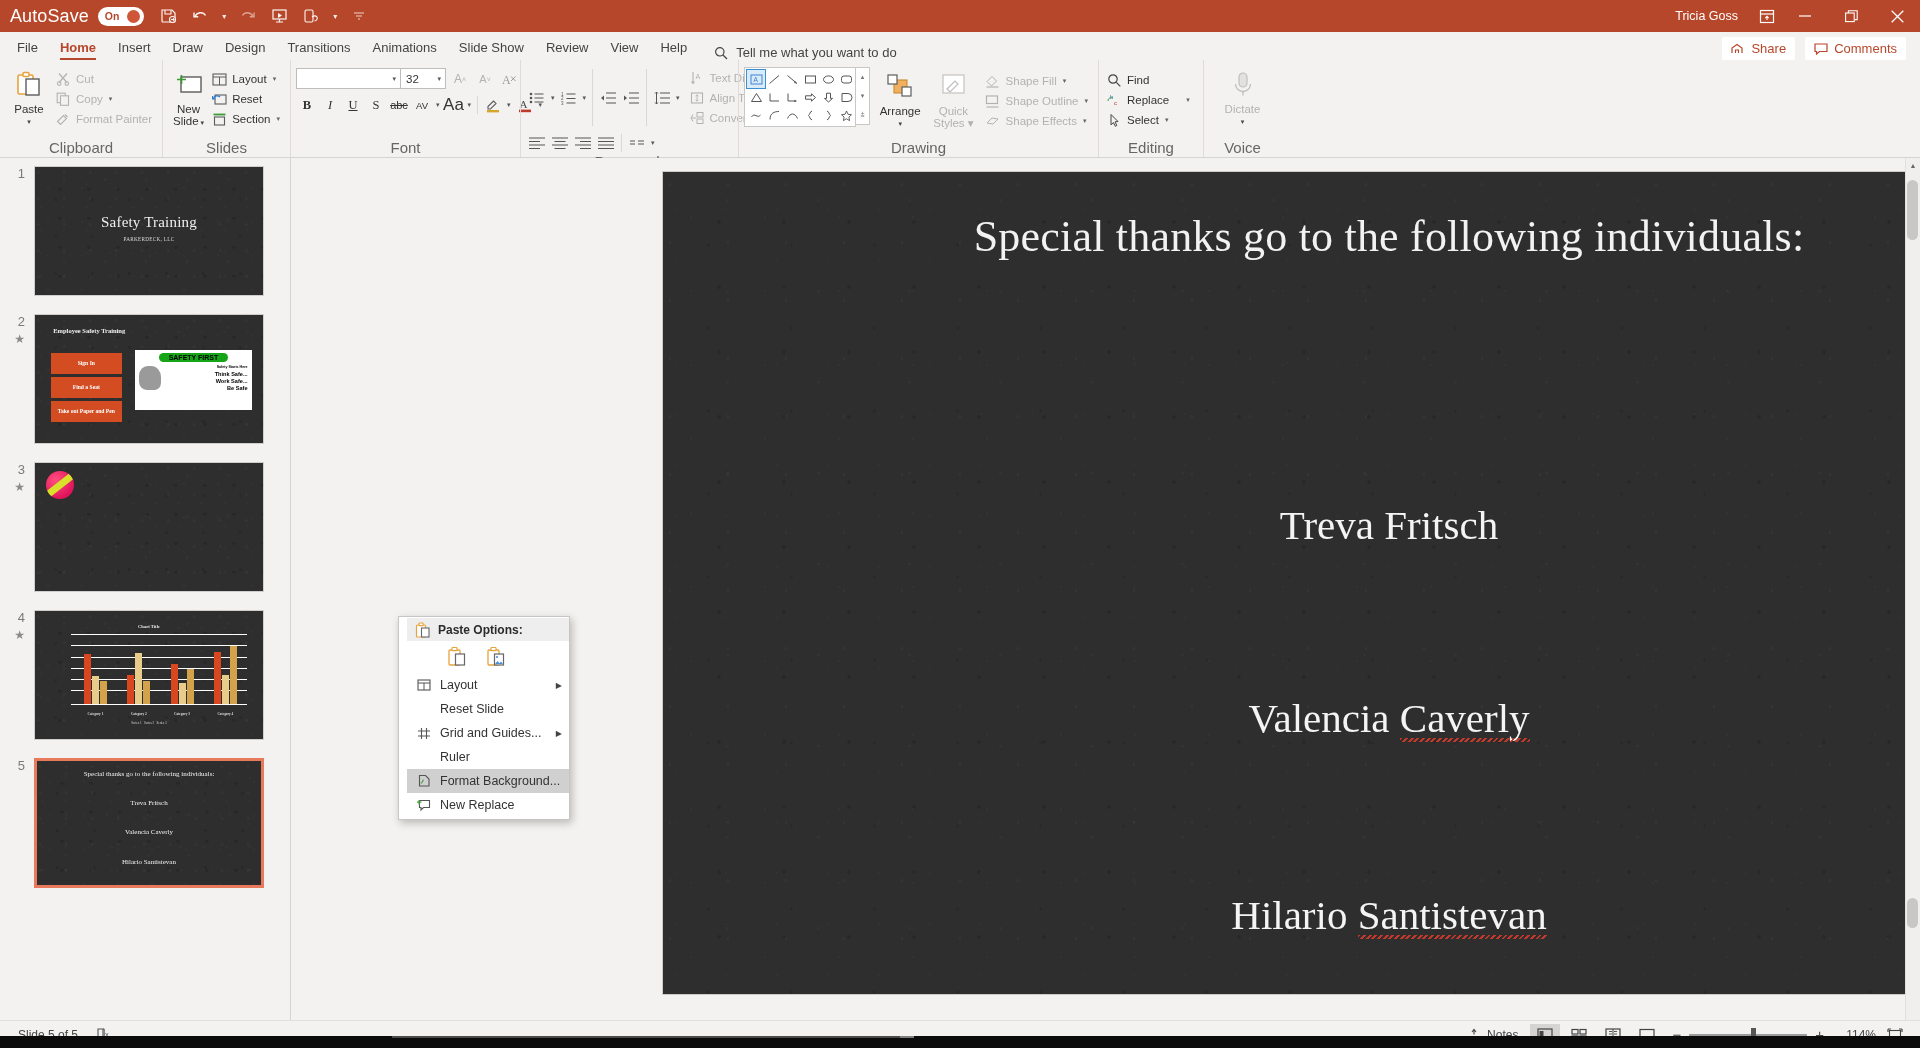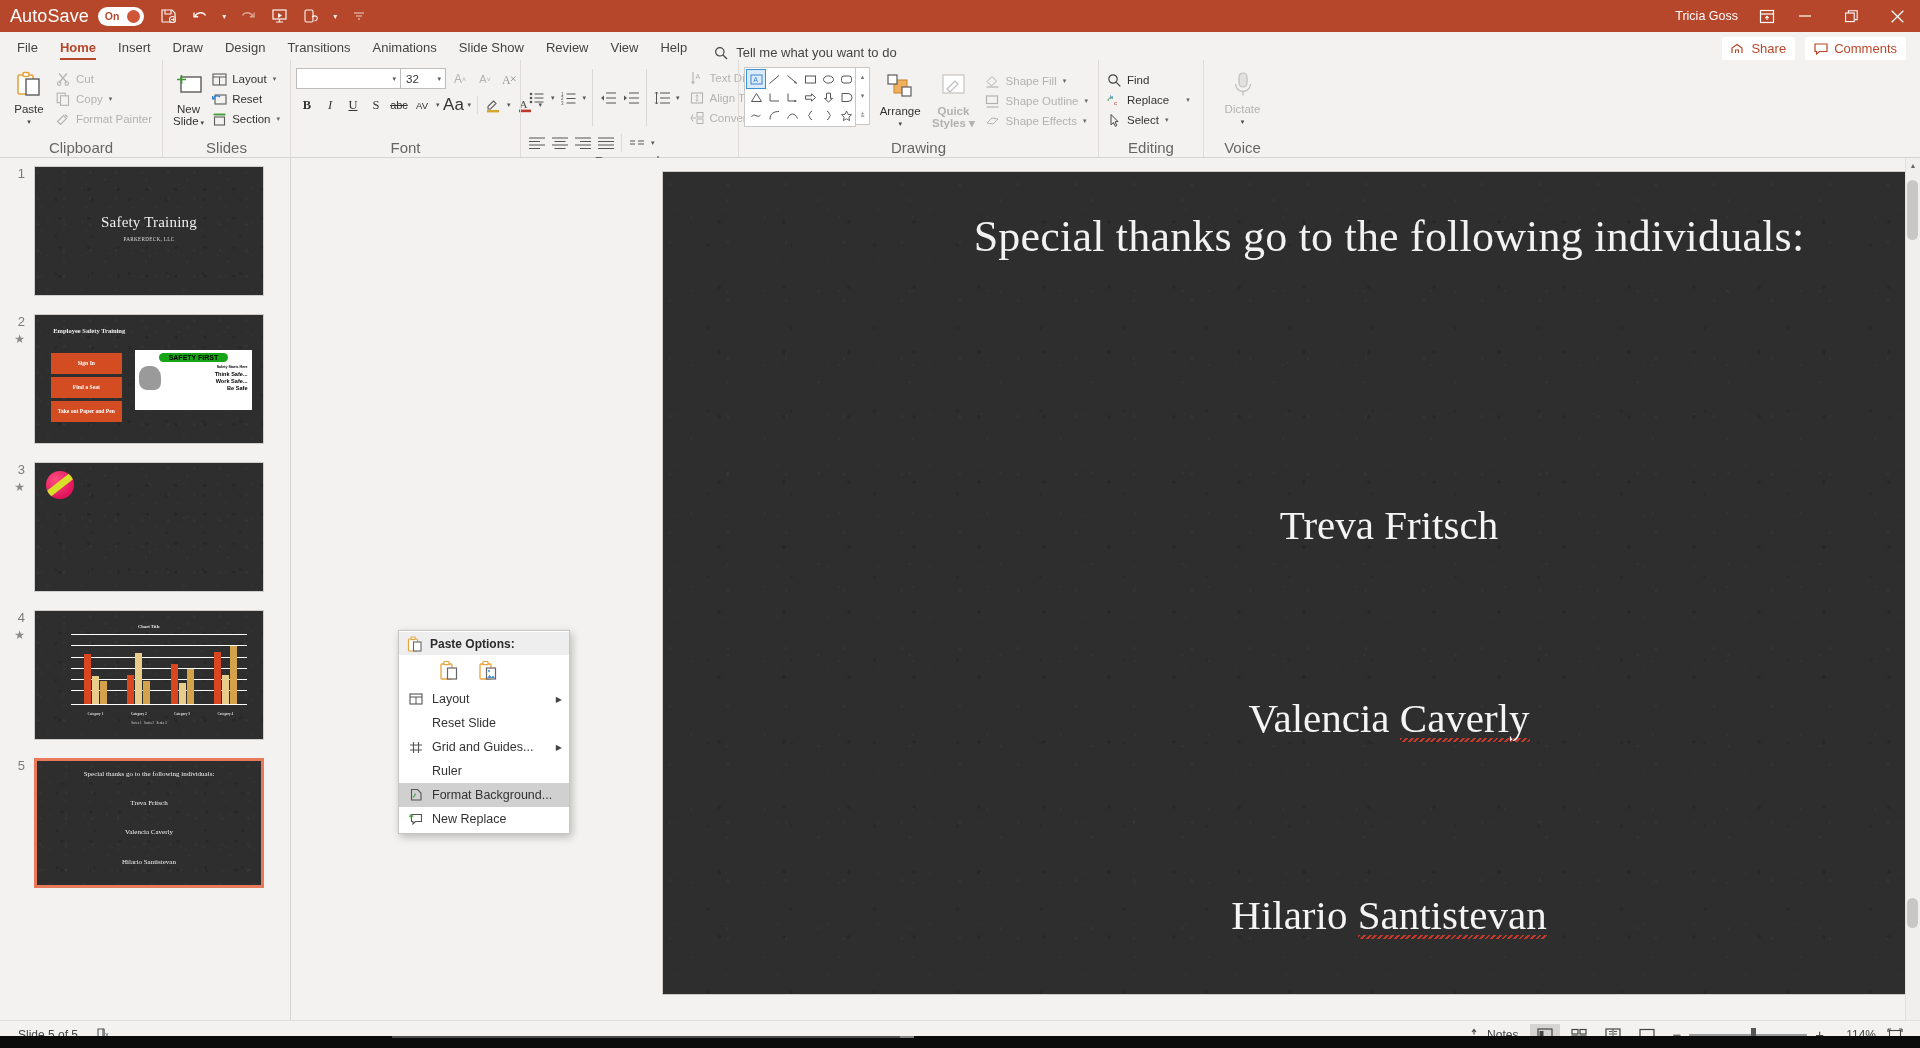--- a/index.html
+++ b/index.html
@@ -238,21 +238,21 @@
     border-left: 1px solid #e2e0de;
   }
   .vscroll .arrow { height: 15px; display:flex; align-items:center; justify-content:center; font-size:7px; color:#666; }
   .vscroll .thumbv { position:absolute; right:2px; top:22px; width:11px; height:60px; background:#c9c7c5; border-radius:6px;}
   .vscroll .thumbv2 { position:absolute; right:2px; top:740px; width:11px; height:30px; background:#c9c7c5; border-radius:6px;}
 
   
   .ctxmenu {
     position: absolute; left: 398px; top: 458px; width: 172px; background: #fff;
     border: 1px solid #c8c6c4; box-shadow: 2px 3px 8px rgba(0,0,0,.24); z-index: 50;
-    padding: 1px 0 2px 0; font-size: 12.5px; color: #333; margin-top: 14px;
+    padding: 1px 0 2px 8px; font-size: 12.5px; color: #333;
   }
   .ctx-head {
     display: flex; align-items: center; gap: 8px; height: 23px; padding-left: 8px;
     background: #eeeeee; font-weight: 600; color: #2b2b2b; font-size: 12px;
   }
   .ctx-paste-icons { display: flex; gap: 16px; padding: 4px 0 5px 38px; }
   .ctx-paste-icons .pi { width: 23px; height: 23px; display:flex; align-items:center; justify-content:center; }
   .ctx-item {
     display: flex; align-items: center; height: 24px; padding-left: 8px; gap: 8px;
     position: relative; color: #333; font-size: 12.5px;
@@ -775,21 +775,21 @@
           <span class="glyph">
             <svg width="30" height="28" viewBox="0 0 30 28">
                 <rect x="9" y="7" width="13" height="13" fill="#f0b060" stroke="#c98a2e" stroke-width="1.1"></rect>
                 <rect x="3" y="2" width="9" height="9" fill="#fff" stroke="#5c5c5c" stroke-width="1.2"></rect>
                 <rect x="17" y="14" width="9" height="9" fill="#fff" stroke="#5c5c5c" stroke-width="1.2"></rect>
               </svg>
           </span>
           <span class="lbl">Arrange</span>
           <span class="caret">▾</span>
         </div>
-        <div class="bigbtn disabled" style="width:48px;font-weight:bold;">
+        <div class="bigbtn disabled" style="width:48px;">
           <span class="glyph">
             <svg width="30" height="28" viewBox="0 0 30 28">
                 <rect x="5" y="2" width="21" height="18" fill="#fff" stroke="#c8c6c4" stroke-width="1.3"></rect>
                 <path d="M9 16l8-8 3 3-8 8z" fill="none" stroke="#c0bebc" stroke-width="1.2"></path>
               </svg>
           </span>
           <span class="lbl">Quick</span>
           <span class="lbl"><span>Styles</span> ▾</span>
         </div>
         <div class="smallcol" style="padding-top:4px;">

